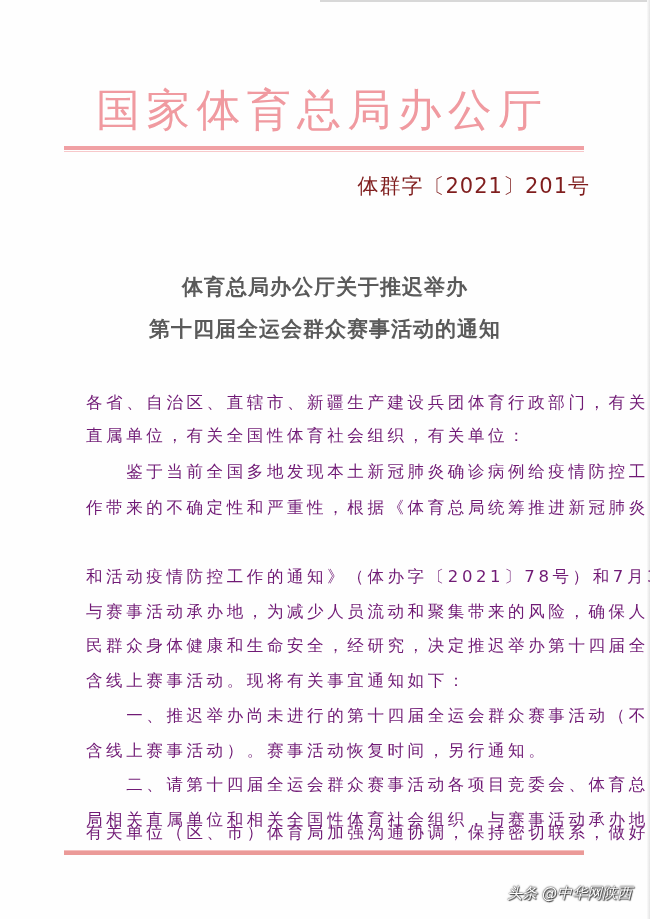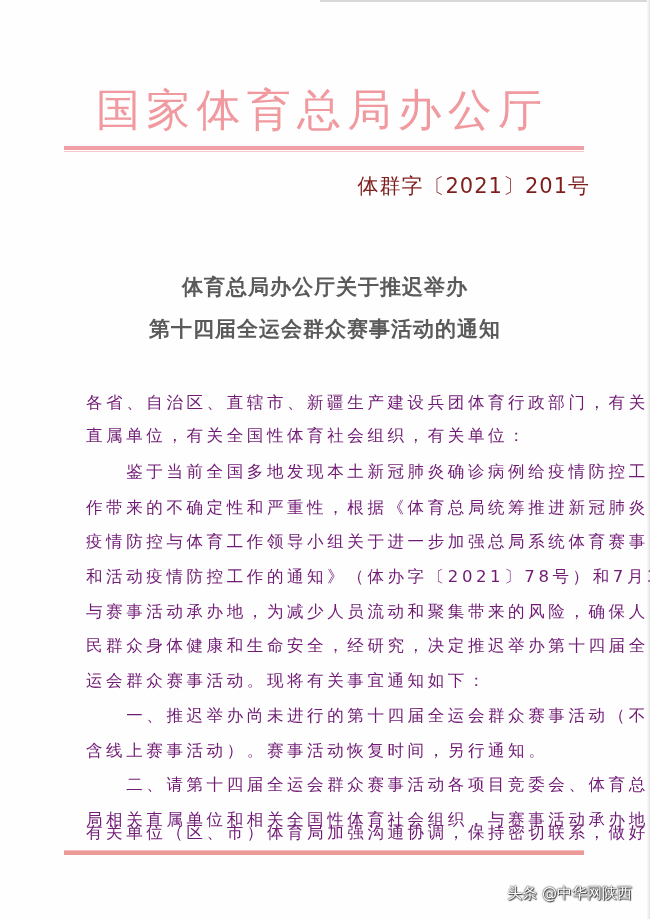--- a/index.html
+++ b/index.html
@@ -32,20 +32,21 @@
   .body-line {
     position:absolute; left:86px; width:490px; font-size:16.5px; color:#701a75;
     font-family:"DejaVu Sans", sans-serif; white-space:nowrap; letter-spacing:3.6px;
   }
   .rule-bottom { position:absolute; left:64px; top:851px; width:520px; height:4px; background:#eb9a98; }
   .rule-bottom2 { position:absolute; left:64px; top:850px; width:520px; height:1px; background:#f5c0bf; }
   .watermark {
     position:absolute; right:18px; top:884px; font-size:15px; color:#ffffff;
     font-family:"DejaVu Sans", sans-serif;
     text-shadow: 0 0 2px #333, 0 0 1px #333, 1px 1px 1px #444;
+    font-style: italic;
   }
 </style>
 </head>
 <body>
 
 <div class="page">
   <div class="top-shadow"></div>
   <div class="right-edge"></div>
 
   <div class="letterhead">
@@ -64,25 +65,24 @@
 
   <div class="docnum">体群字〔2021〕201号</div>
 
   <div class="title t1">体育总局办公厅关于推迟举办</div>
   <div class="title t2">第十四届全运会群众赛事活动的通知</div>
 
   <div class="body-line" style="top:392px">各省、自治区、直辖市、新疆生产建设兵团体育行政部门，有关</div>
   <div class="body-line" style="top:461px">　　鉴于当前全国多地发现本土新冠肺炎确诊病例给疫情防控工</div>
   <div class="body-line" style="top:425px">直属单位，有关全国性体育社会组织，有关单位：</div>
   <div class="body-line" style="top:497px">作带来的不确定性和严重性，根据《体育总局统筹推进新冠肺炎</div>
-  <div class="body-line" style="top:531px">疫情防控与体育工作领导小组关于进一步加强总局系统体育赛事</div>
   <div class="body-line" style="top:566px">和活动疫情防控工作的通知》（体办字〔2021〕78号）和7月30日</div>
   <div class="body-line" style="top:601px">与赛事活动承办地，为减少人员流动和聚集带来的风险，确保人</div>
   <div class="body-line" style="top:635px">民群众身体健康和生命安全，经研究，决定推迟举办第十四届全</div>
-  <div class="body-line" style="top:670px">运会群众赛事活动。现将有关事宜通知如下：</div>
+  <div class="body-line" style="top:670px">含线上赛事活动。现将有关事宜通知如下：</div>
   <div class="body-line" style="top:705px">　　一、推迟举办尚未进行的第十四届全运会群众赛事活动（不</div>
   <div class="body-line" style="top:774px">　　二、请第十四届全运会群众赛事活动各项目竞委会、体育总</div>
   <div class="body-line" style="top:740px">含线上赛事活动）。赛事活动恢复时间，另行通知。</div>
   <div class="body-line" style="top:809px">局相关直属单位和相关全国性体育社会组织，与赛事活动承办地</div>
 
   <div class="body-line" style="top:822px">有关单位（区、市）体育局加强沟通协调，保持密切联系，做好</div>
 
   <div class="rule-bottom2"></div>
   <div class="rule-bottom"></div>
 

